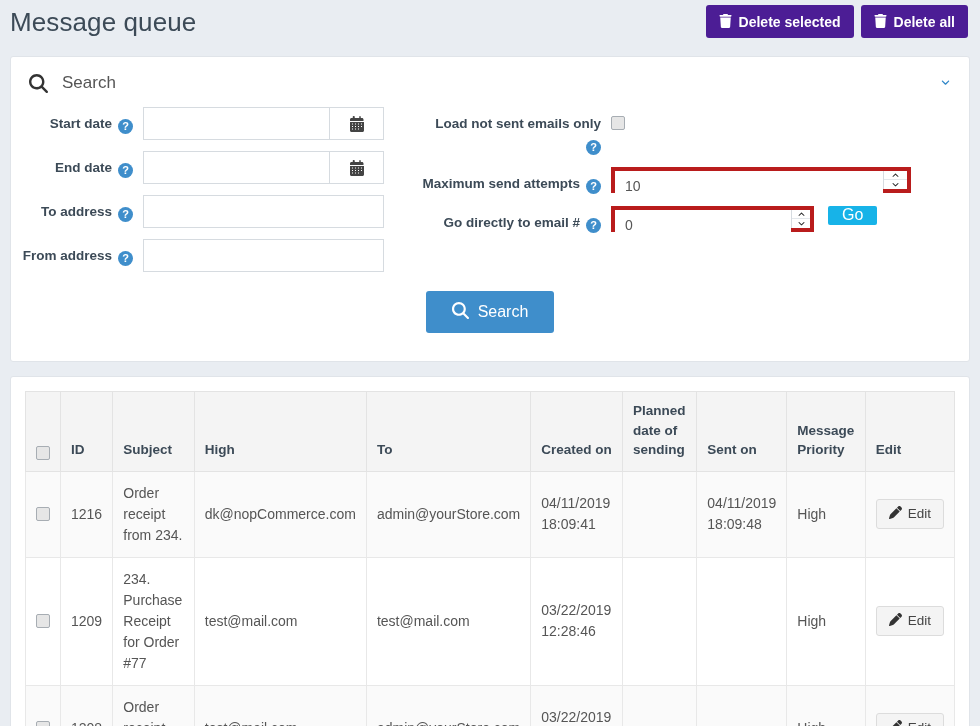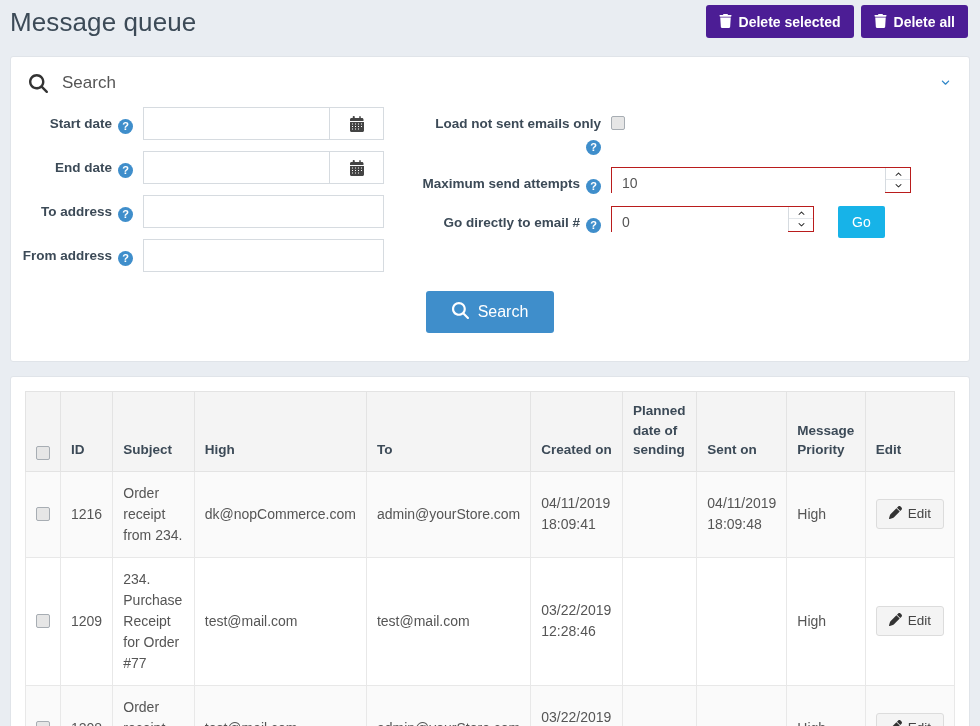--- a/index.html
+++ b/index.html
@@ -165,21 +165,21 @@
     border-radius: 2px;
     margin: 9px 0 0 0;
     display: block;
     cursor: pointer;
   }
 
   
   .spinner-wrap { display: flex; align-items: stretch; }
   .spinner {
     display: flex;
-    border: 1px solid #b91c1c;
+    border: 4px solid #b91c1c;
     background: #fca5a5;
     height: 26px;
   }
   .spinner .input {
     border: none;
     height: 31px;
   }
   .spin-btns {
     display: flex;
     flex-direction: column;
@@ -197,24 +197,24 @@
     font-size: 9px;
   }
   .spin-btn + .spin-btn { border-top: 1px solid #e3e7eb; }
   .spinner-max { width: 300px; }
   .spinner-max .input { width: 273px; }
   .spinner-go { width: 203px; }
   .spinner-go .input { width: 176px; }
   .btn-go {
     background: #17b3e8;
     color: #fff;
-    font-size: 14px;
-    height: 32px;
+    font-size: 16px;
+    height: 19px;
     padding: 0 14px;
-    margin-left: 24px;
+    margin-left: 14px;
     border-radius: 2px;
   }
 
   .search-actions {
     display: flex;
     justify-content: center;
     padding: 8px 0 18px 0;
   }
   .btn-search {
     background: #3f8ecb;

